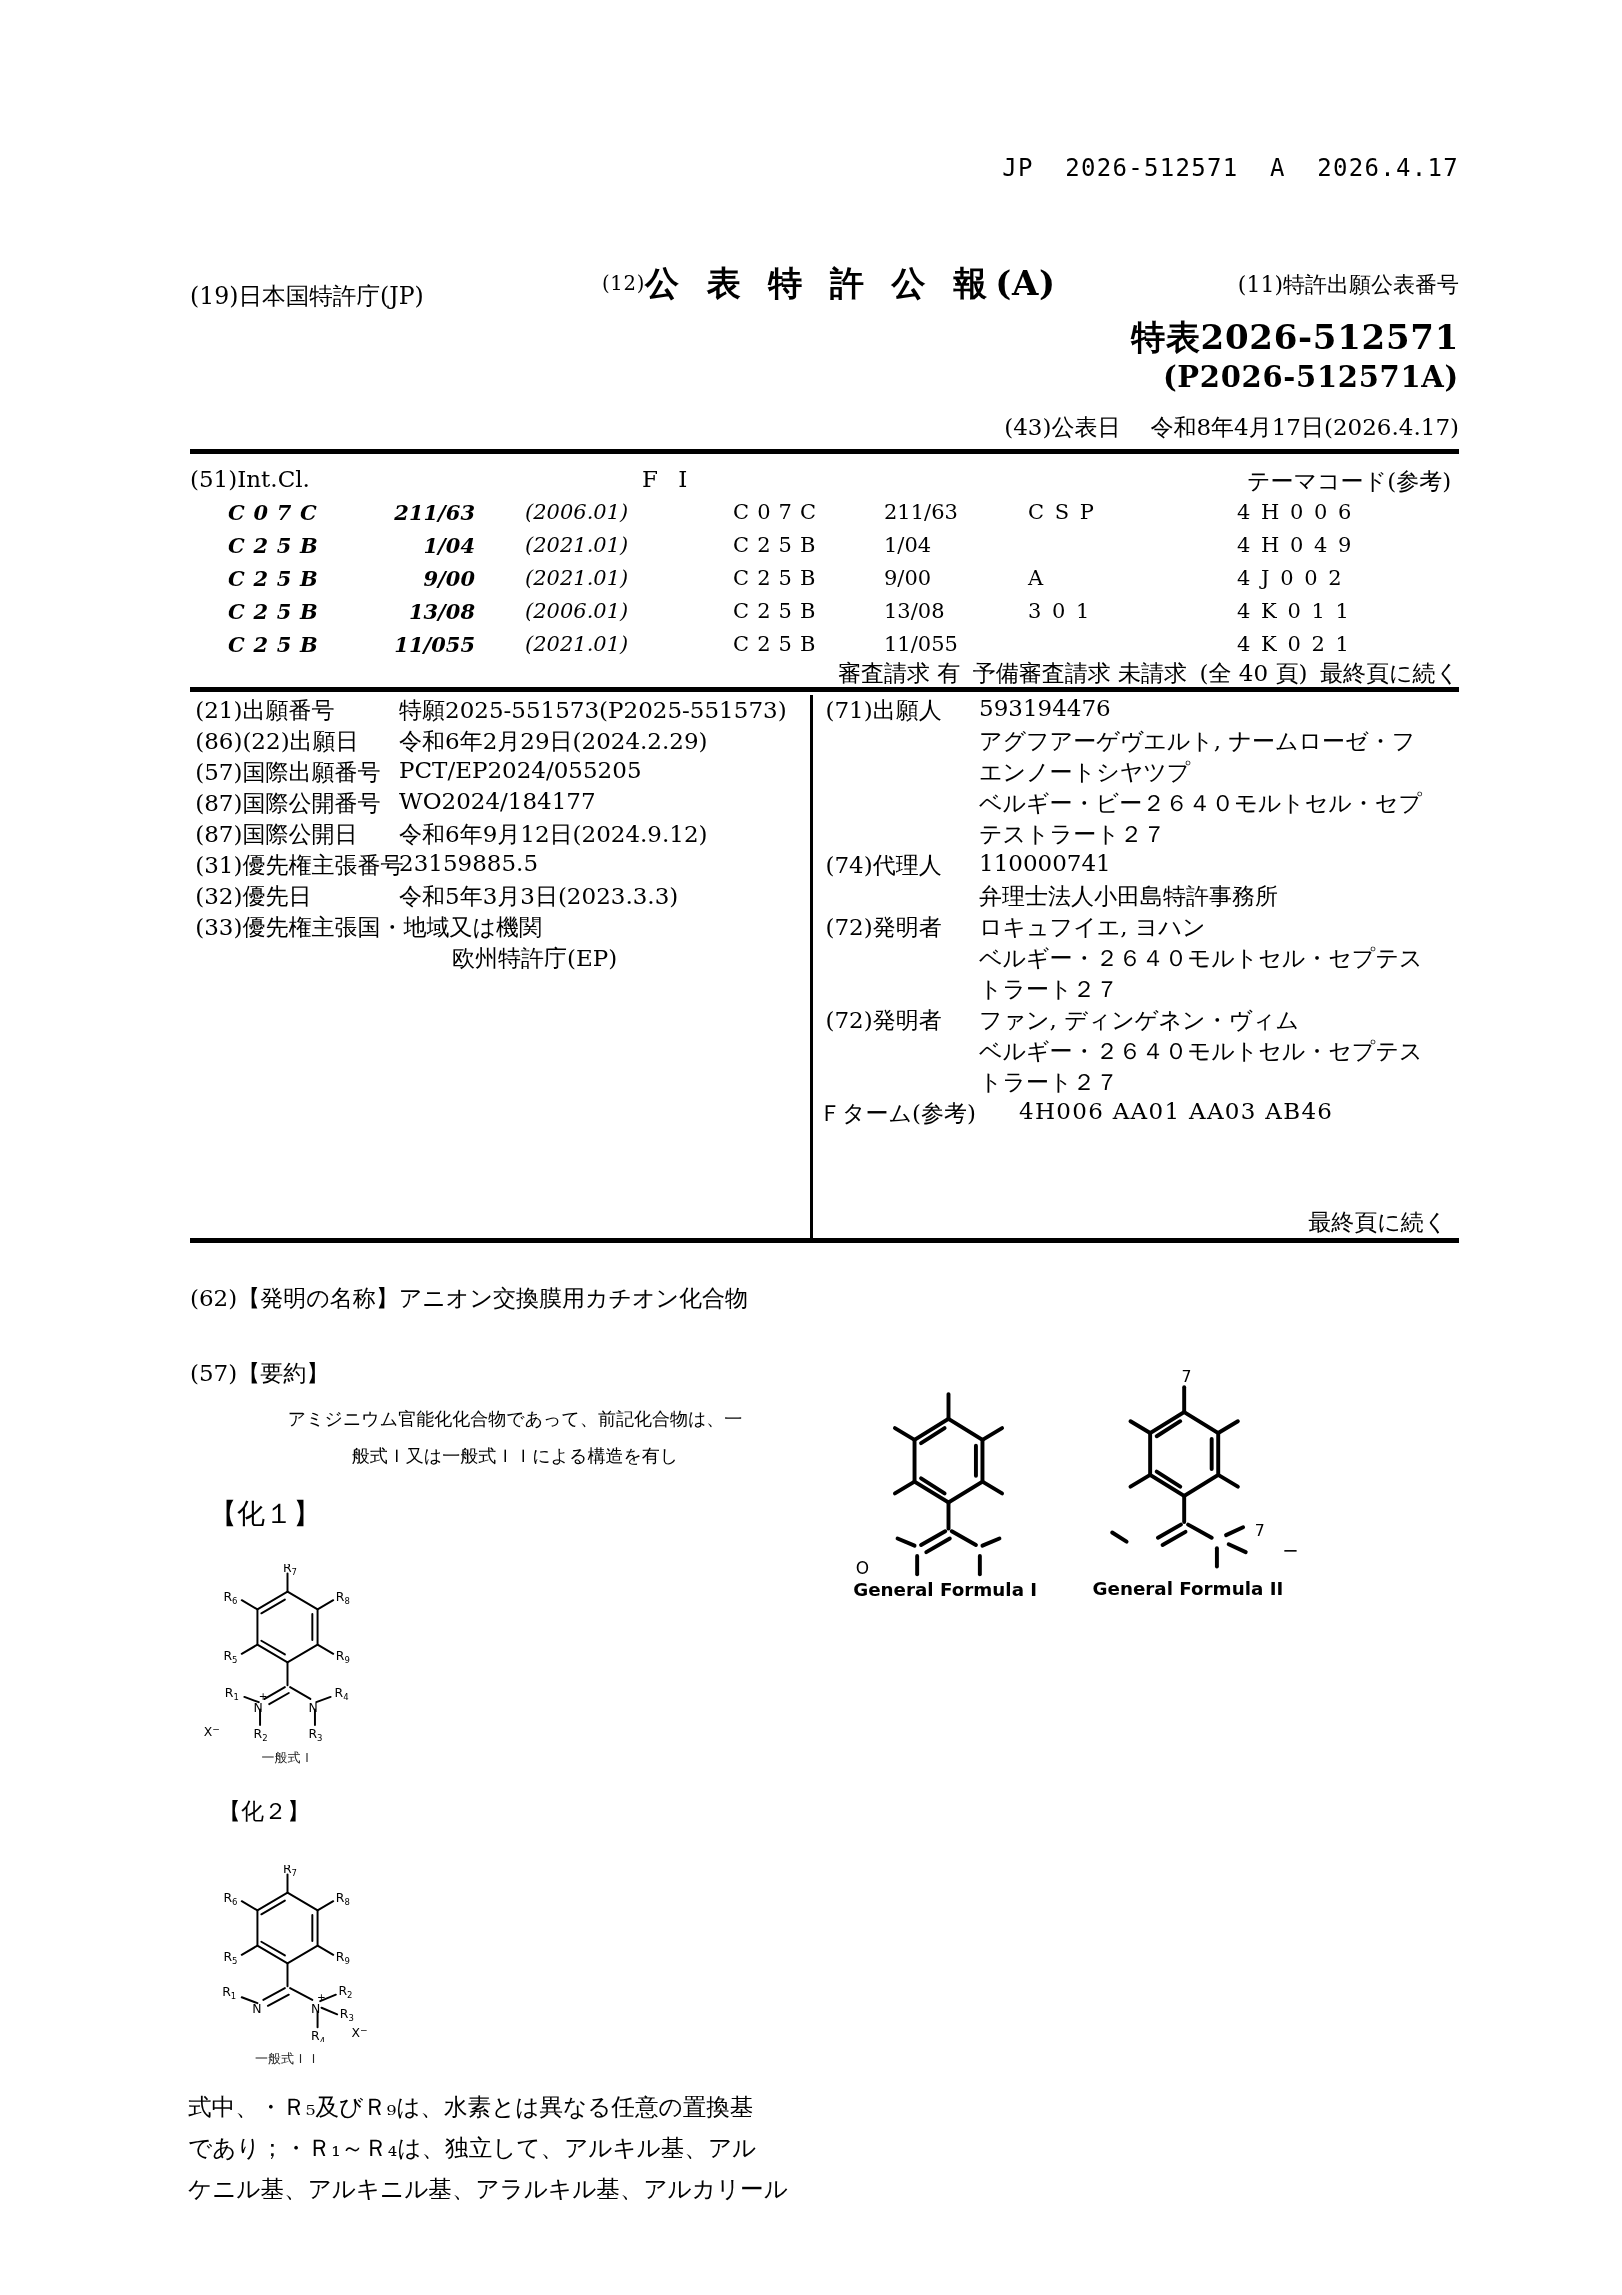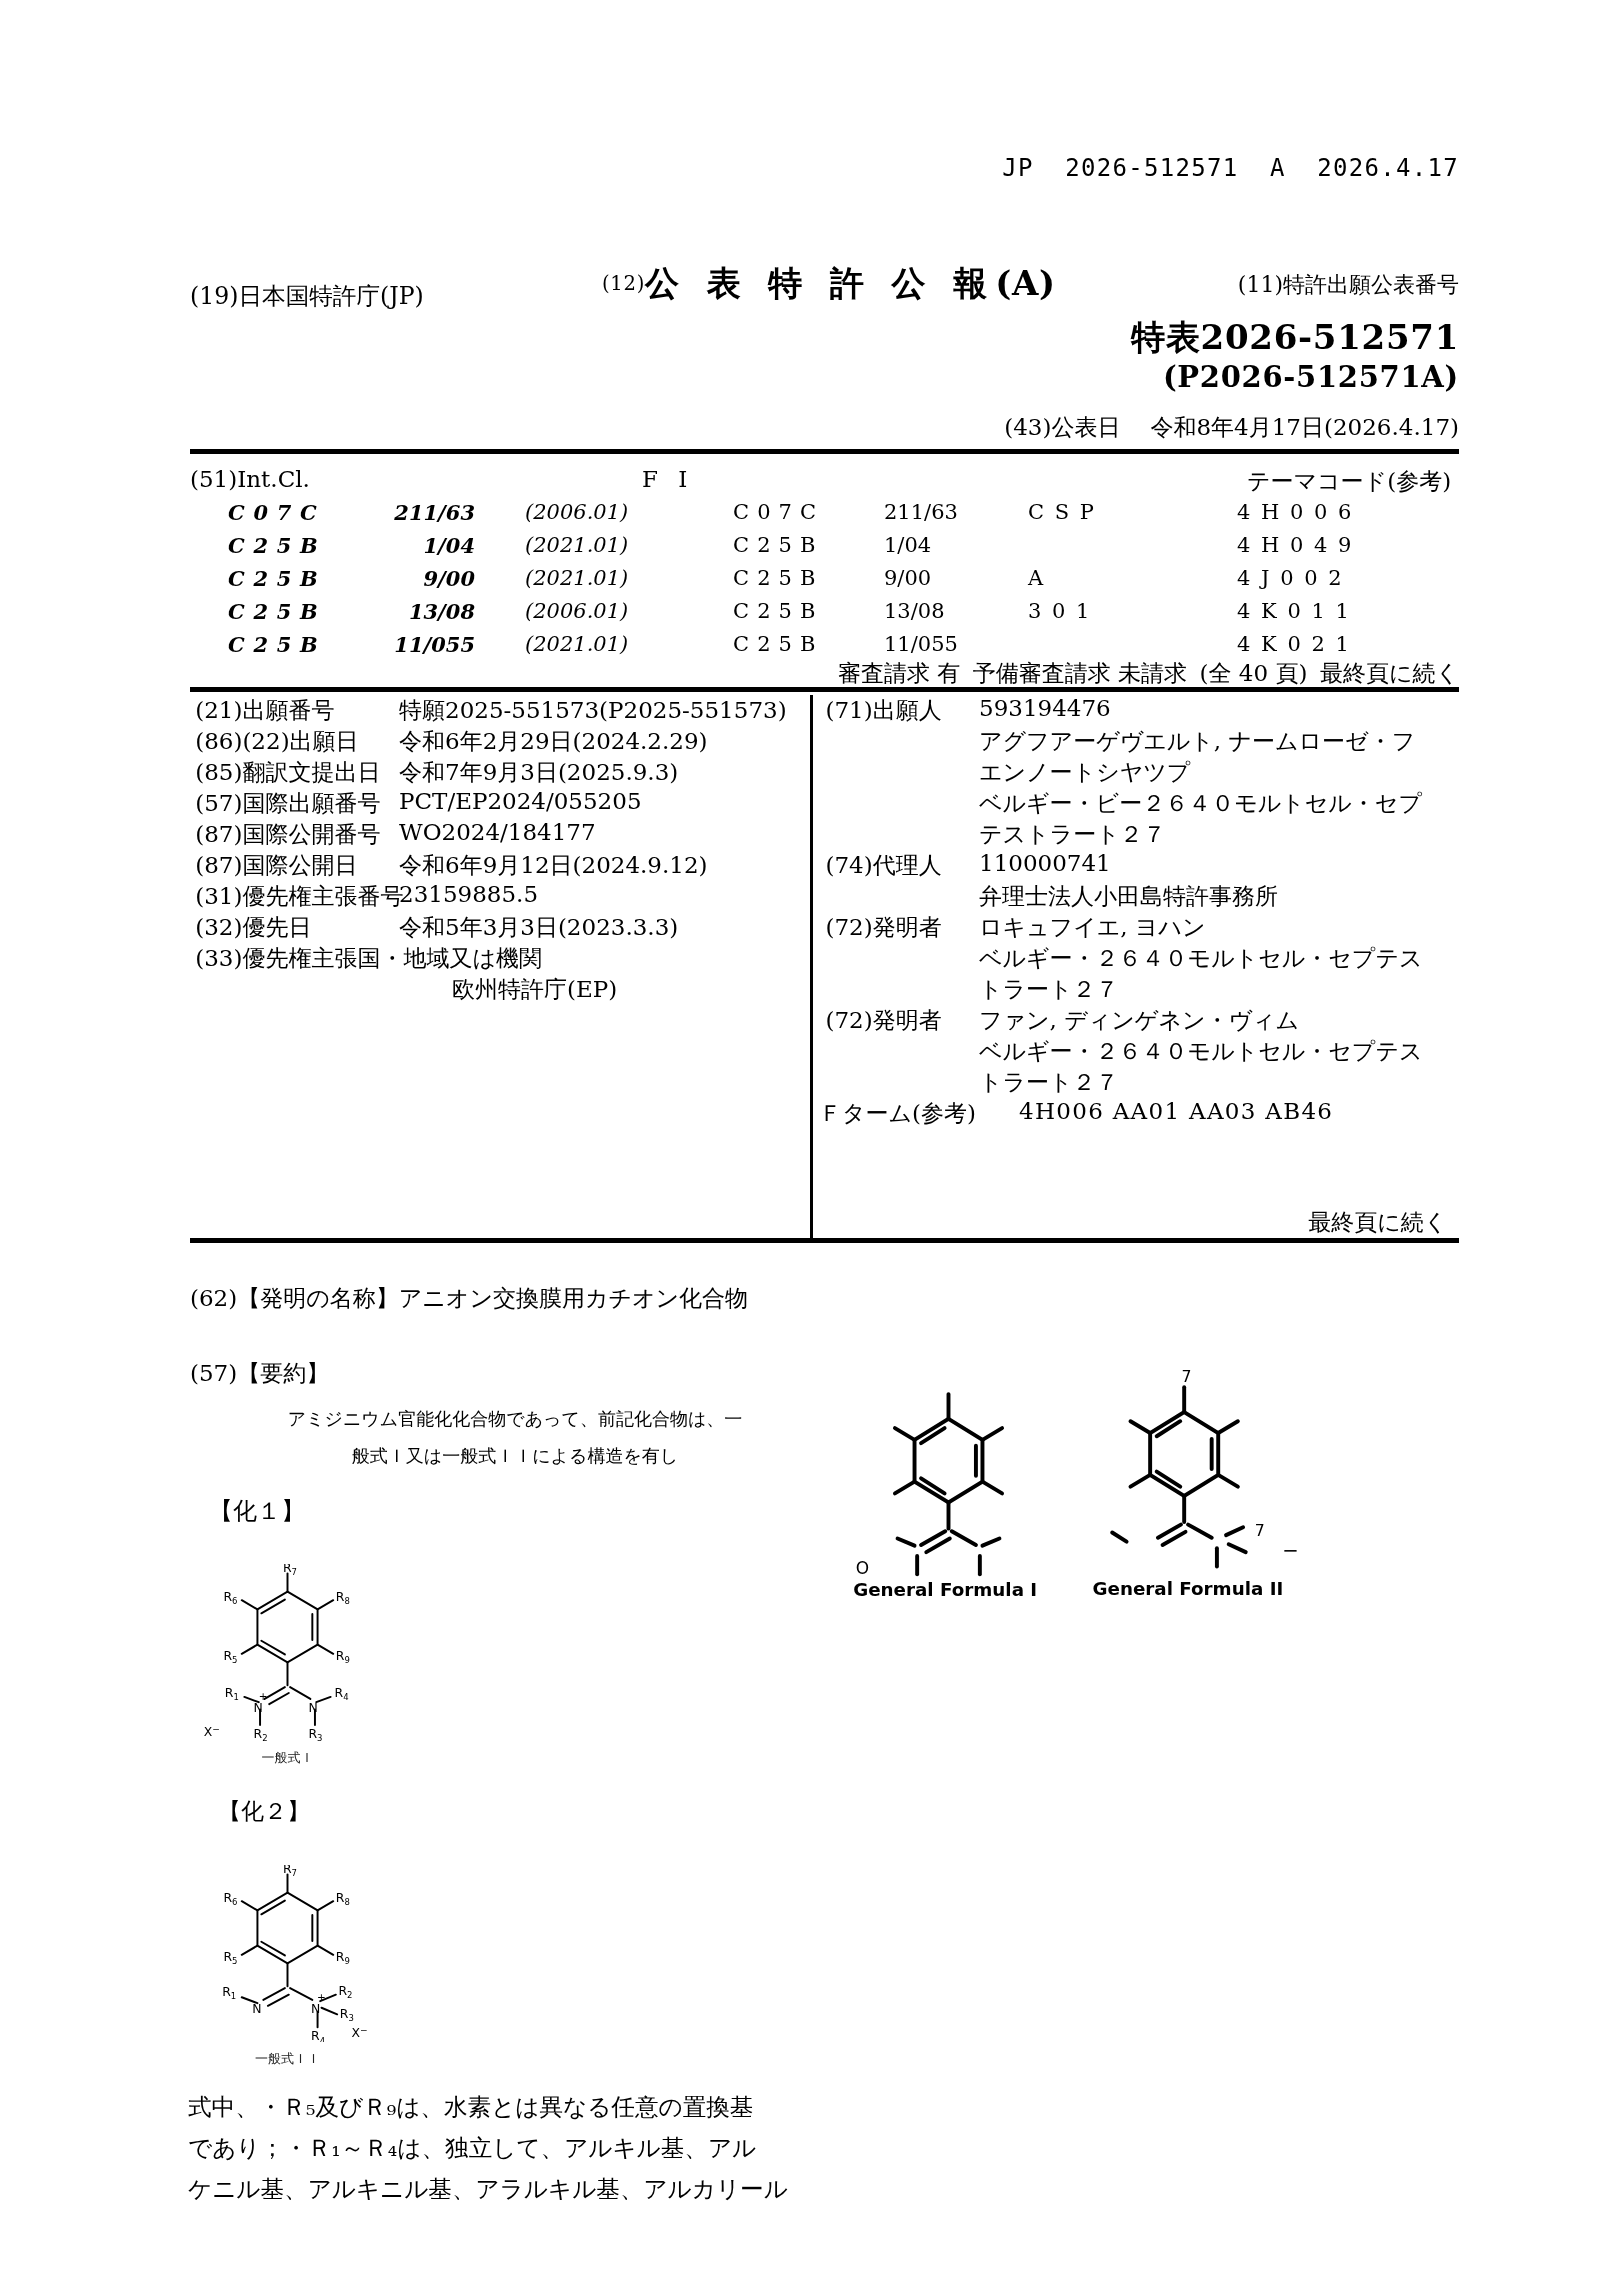--- a/index.html
+++ b/index.html
@@ -76,21 +76,21 @@
   .br-fterm{position:relative;height:31px;font-size:23px;white-space:nowrap;}
   .br-fterm .k{position:absolute;left:0;top:0;}
   .br-fterm .v{position:absolute;left:200px;top:0;letter-spacing:1.3px;}
   .br-tail{position:absolute;right:11.8px;top:512px;font-size:23px;white-space:nowrap;}
 
   
   .title-row{top:1283px;left:190px;font-size:23px;white-space:nowrap;}
   .abs-label{top:1358px;left:190px;font-size:23px;}
   .abs-text{top:1400px;left:188px;width:654px;font-size:18px;line-height:37px;text-align:center;}
 
-  .chem-label-1{top:1495px;left:209px;font-size:24px;}
+  .chem-label-1{top:1495px;left:209px;font-size:28px;}
   .chem-label-2{top:1796px;left:218px;font-size:23px;}
 
   .bottom-text{top:2087px;left:188px;width:674px;font-size:23.6px;line-height:41px;}
 
   
   .fig{position:absolute;}
   .fig svg{display:block;}
   .fig-cap{position:absolute;width:100%;text-align:center;font-size:13px;color:#222;}
 
   .genfig-cap{position:absolute;font-size:18.3px;font-family:"DejaVu Sans","Liberation Sans",sans-serif;font-weight:bold;white-space:nowrap;}
@@ -187,24 +187,20 @@
   <div class="abs bib-box">
     <div class="bib-div"></div>
     <div class="bib-left" id="bib-left">
         <div class="bl-row">
           <span class="k">(21)出願番号</span>
           <span class="v">特願2025-551573(P2025-551573)</span>
         </div>
         <div class="bl-row">
           <span class="k">(86)(22)出願日</span>
           <span class="v">令和6年2月29日(2024.2.29)</span>
-        </div>
-        <div class="bl-row">
-          <span class="k">(85)翻訳文提出日</span>
-          <span class="v">令和7年9月3日(2025.9.3)</span>
         </div>
         <div class="bl-row">
           <span class="k">(57)国際出願番号</span>
           <span class="v">PCT/EP2024/055205</span>
         </div>
         <div class="bl-row">
           <span class="k">(87)国際公開番号</span>
           <span class="v">WO2024/184177</span>
         </div>
         <div class="bl-row">

